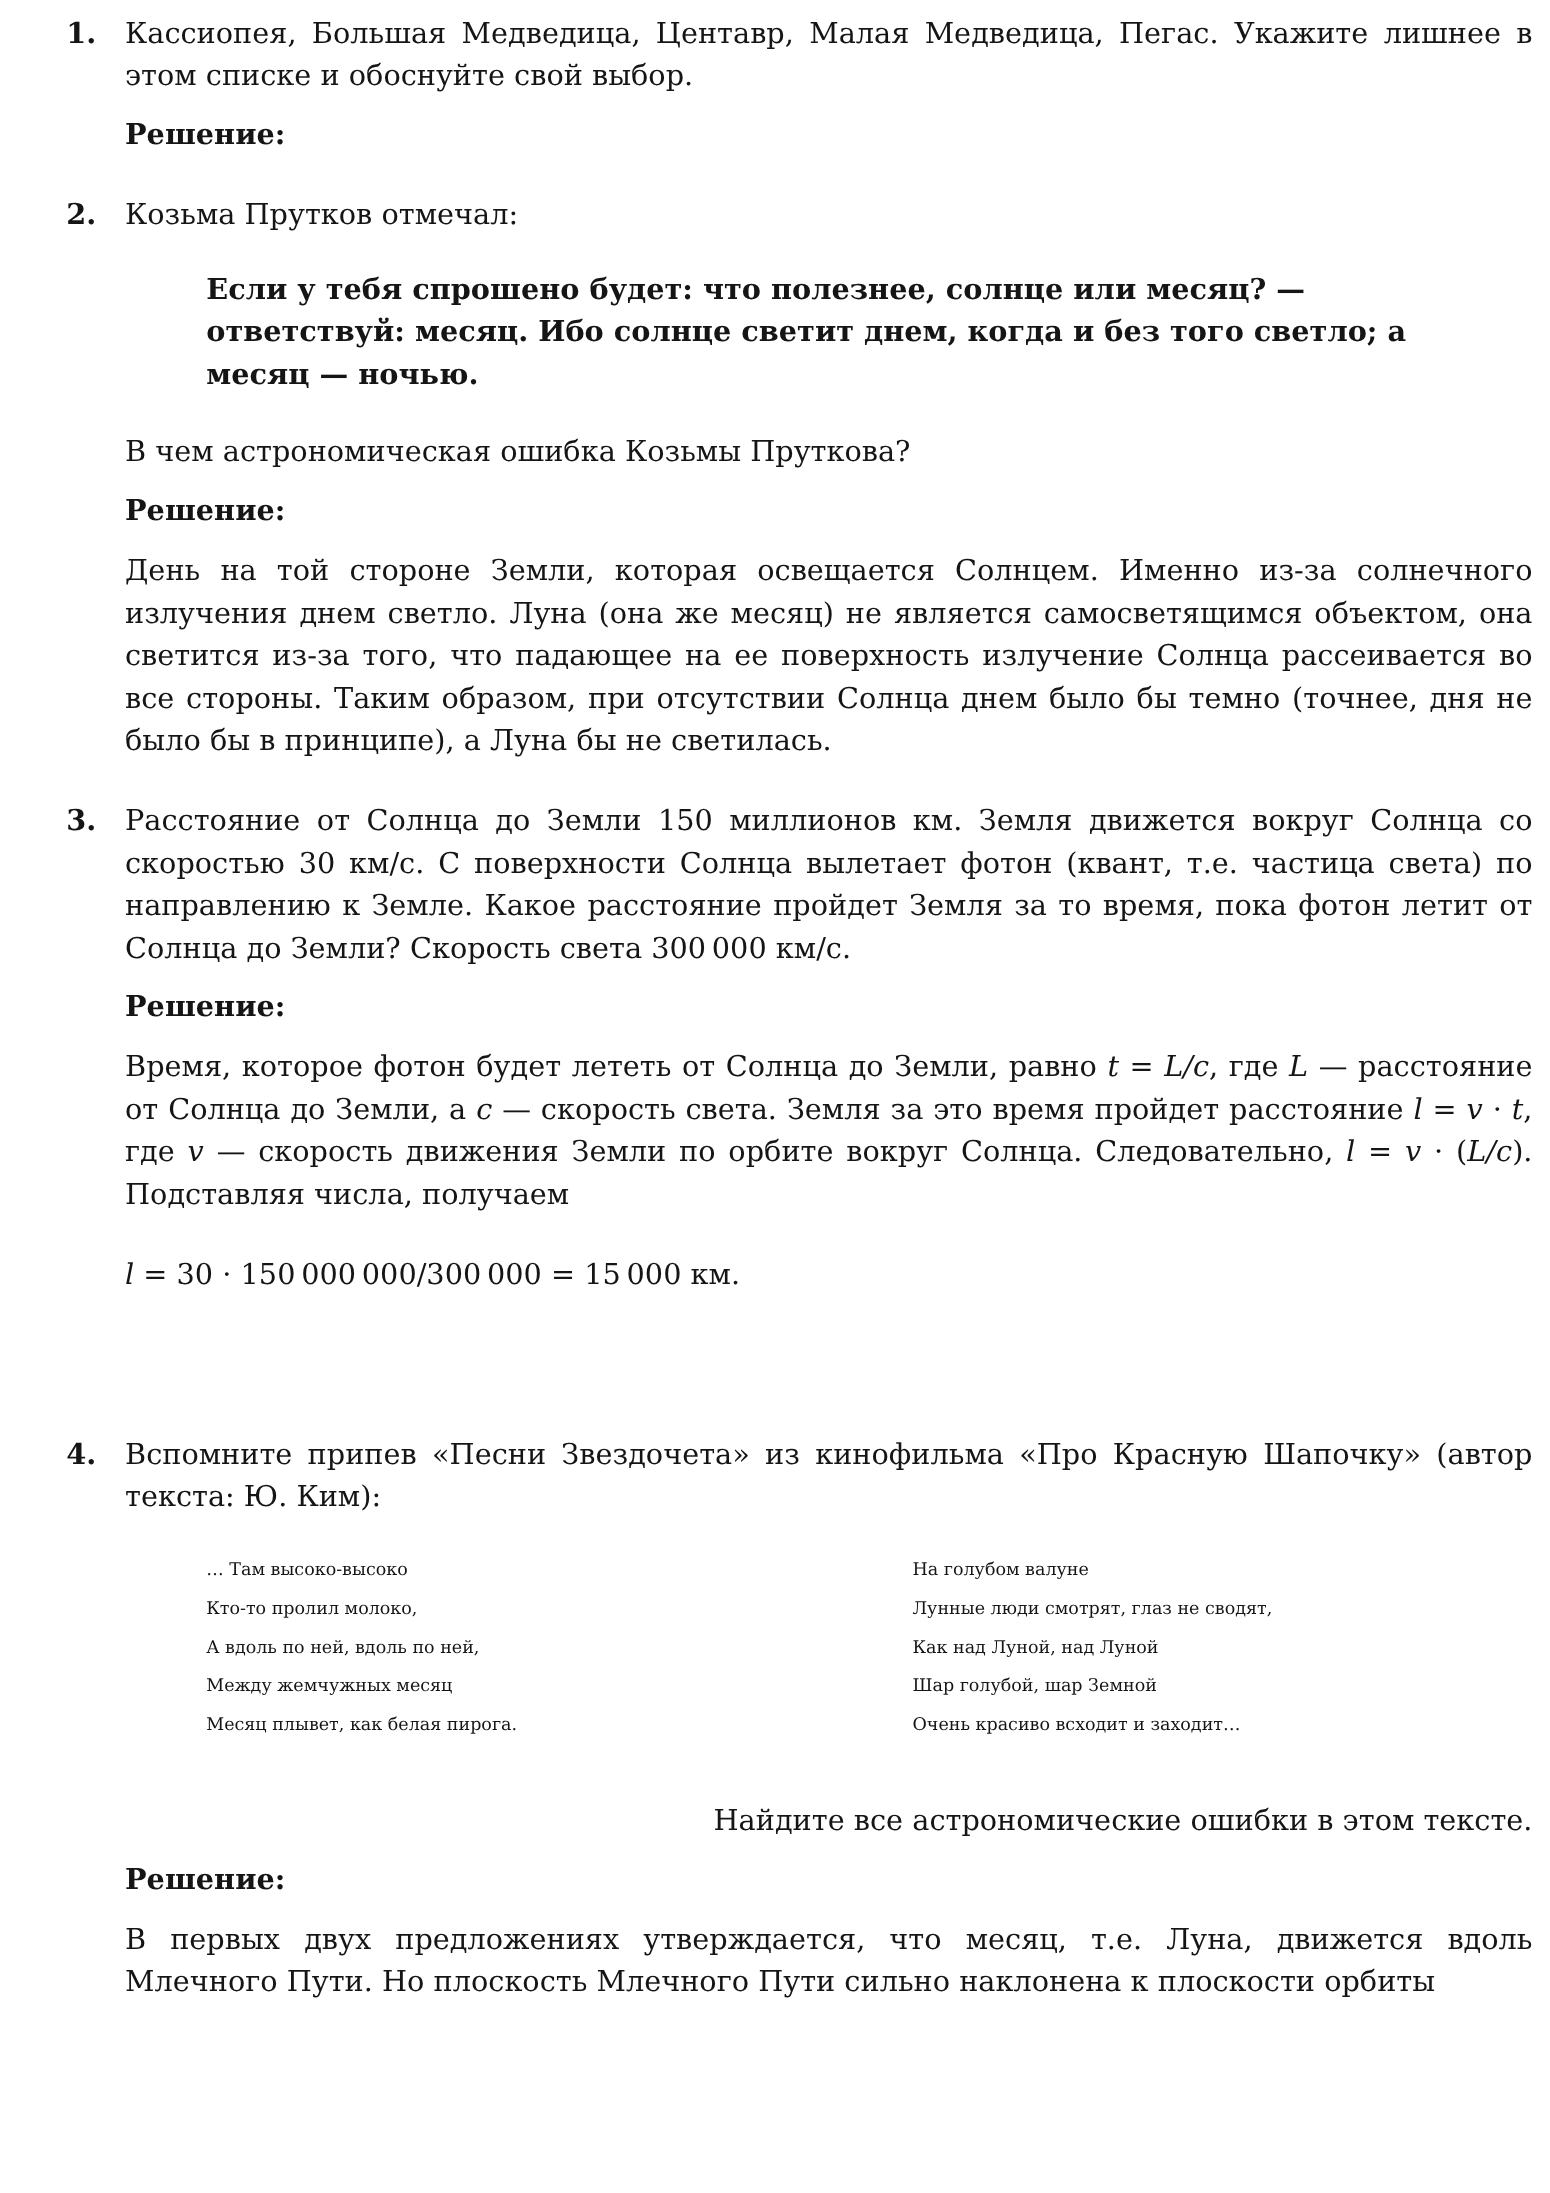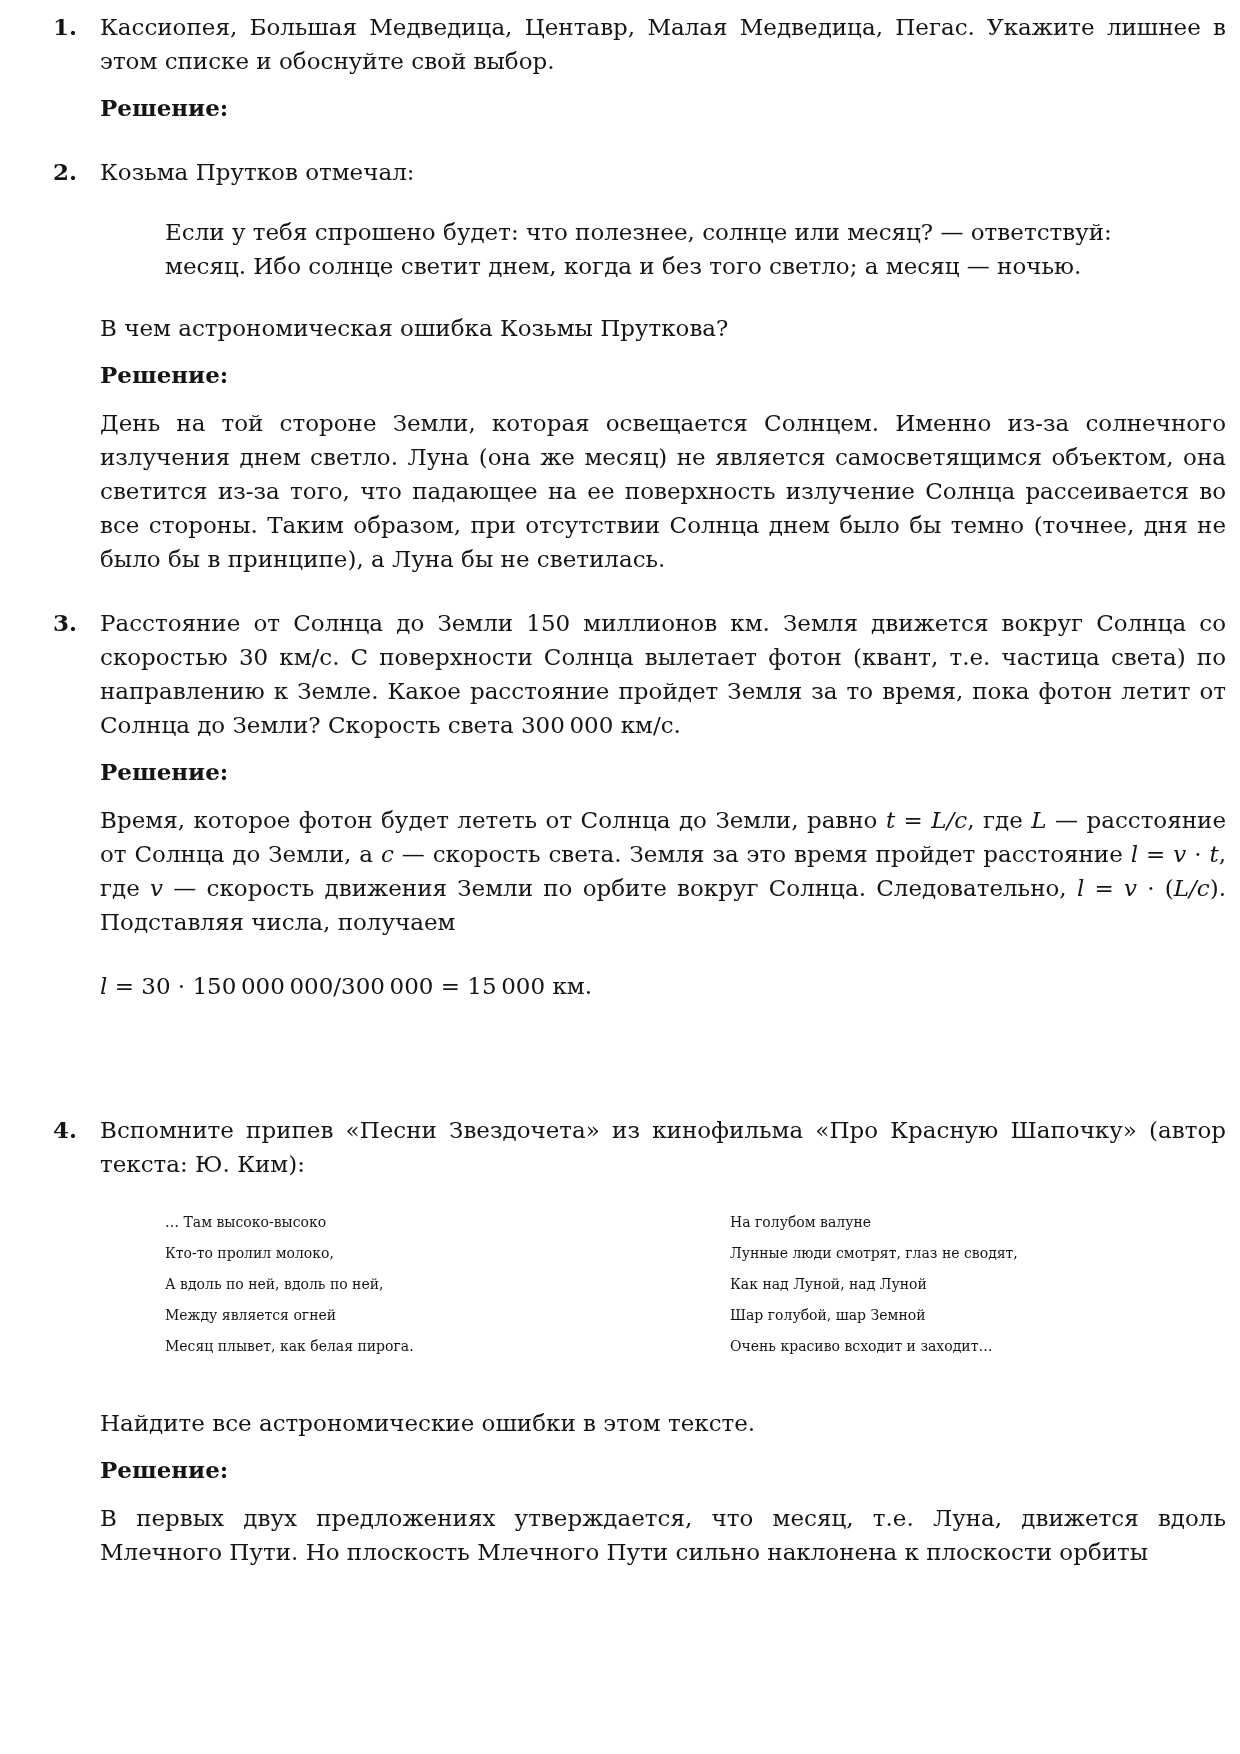--- a/index.html
+++ b/index.html
@@ -32,40 +32,41 @@
     font-weight: bold;
   }
   .just { text-align: justify; }
   .sol-label {
     font-weight: bold;
     margin-top: 13px;
   }
   .sol { margin-top: 14px; }
   .quote {
     margin: 26px 40px 0 65px;
+    font-weight: bold;
   }
   .question { margin-top: 28px; }
   .p2 { margin-top: 30px; }
   .p3 { margin-top: 30px; }
   .p4 { margin-top: 110px; }
   .formula {
     margin-top: 30px;
     text-align: left;
   }
   .mi { font-style: italic; }
   .verses {
     display: flex;
     margin-top: 26px;
     margin-left: 65px;
     font-size: 14px;
     line-height: 31px;
   }
   .verse-col-left { width: 565px; flex: 0 0 auto; }
   .verse-col-right { flex: 1 1 auto; }
-  .question-after-verses { margin-top: 44px; }
+  .question-after-verses { margin-top: 44px; text-align: right; }
 </style>
 </head>
 <body>
 
 <div class="page">
 
   <div class="problem p1">
     <span class="pnum">1.</span>
     <p class="just">Кассиопея, Большая Медведица, Центавр, Малая Медведица, Пегас. Укажите лишнее в этом списке и обоснуйте свой выбор.</p>
     <p class="sol-label">Решение:</p>
@@ -89,21 +90,21 @@
   </div>
 
   <div class="problem p4">
     <span class="pnum">4.</span>
     <p class="just">Вспомните припев «Песни Звездочета» из кинофильма «Про Красную Шапочку» (автор текста: Ю. Ким):</p>
     <div class="verses">
       <div class="verse-col-left">
         <div>… Там высоко-высоко</div>
         <div>Кто-то пролил молоко,</div>
         <div>А вдоль по ней, вдоль по ней,</div>
-        <div>Между является огней</div>
+        <div>Между жемчужных месяц</div>
         <div>Месяц плывет, как белая пирога.</div>
       </div>
       <div class="verse-col-right">
         <div>На голубом валуне</div>
         <div>Лунные люди смотрят, глаз не сводят,</div>
         <div>Как над Луной, над Луной</div>
         <div>Шар голубой, шар Земной</div>
         <div>Очень красиво всходит и заходит…</div>
       </div>
     </div>

